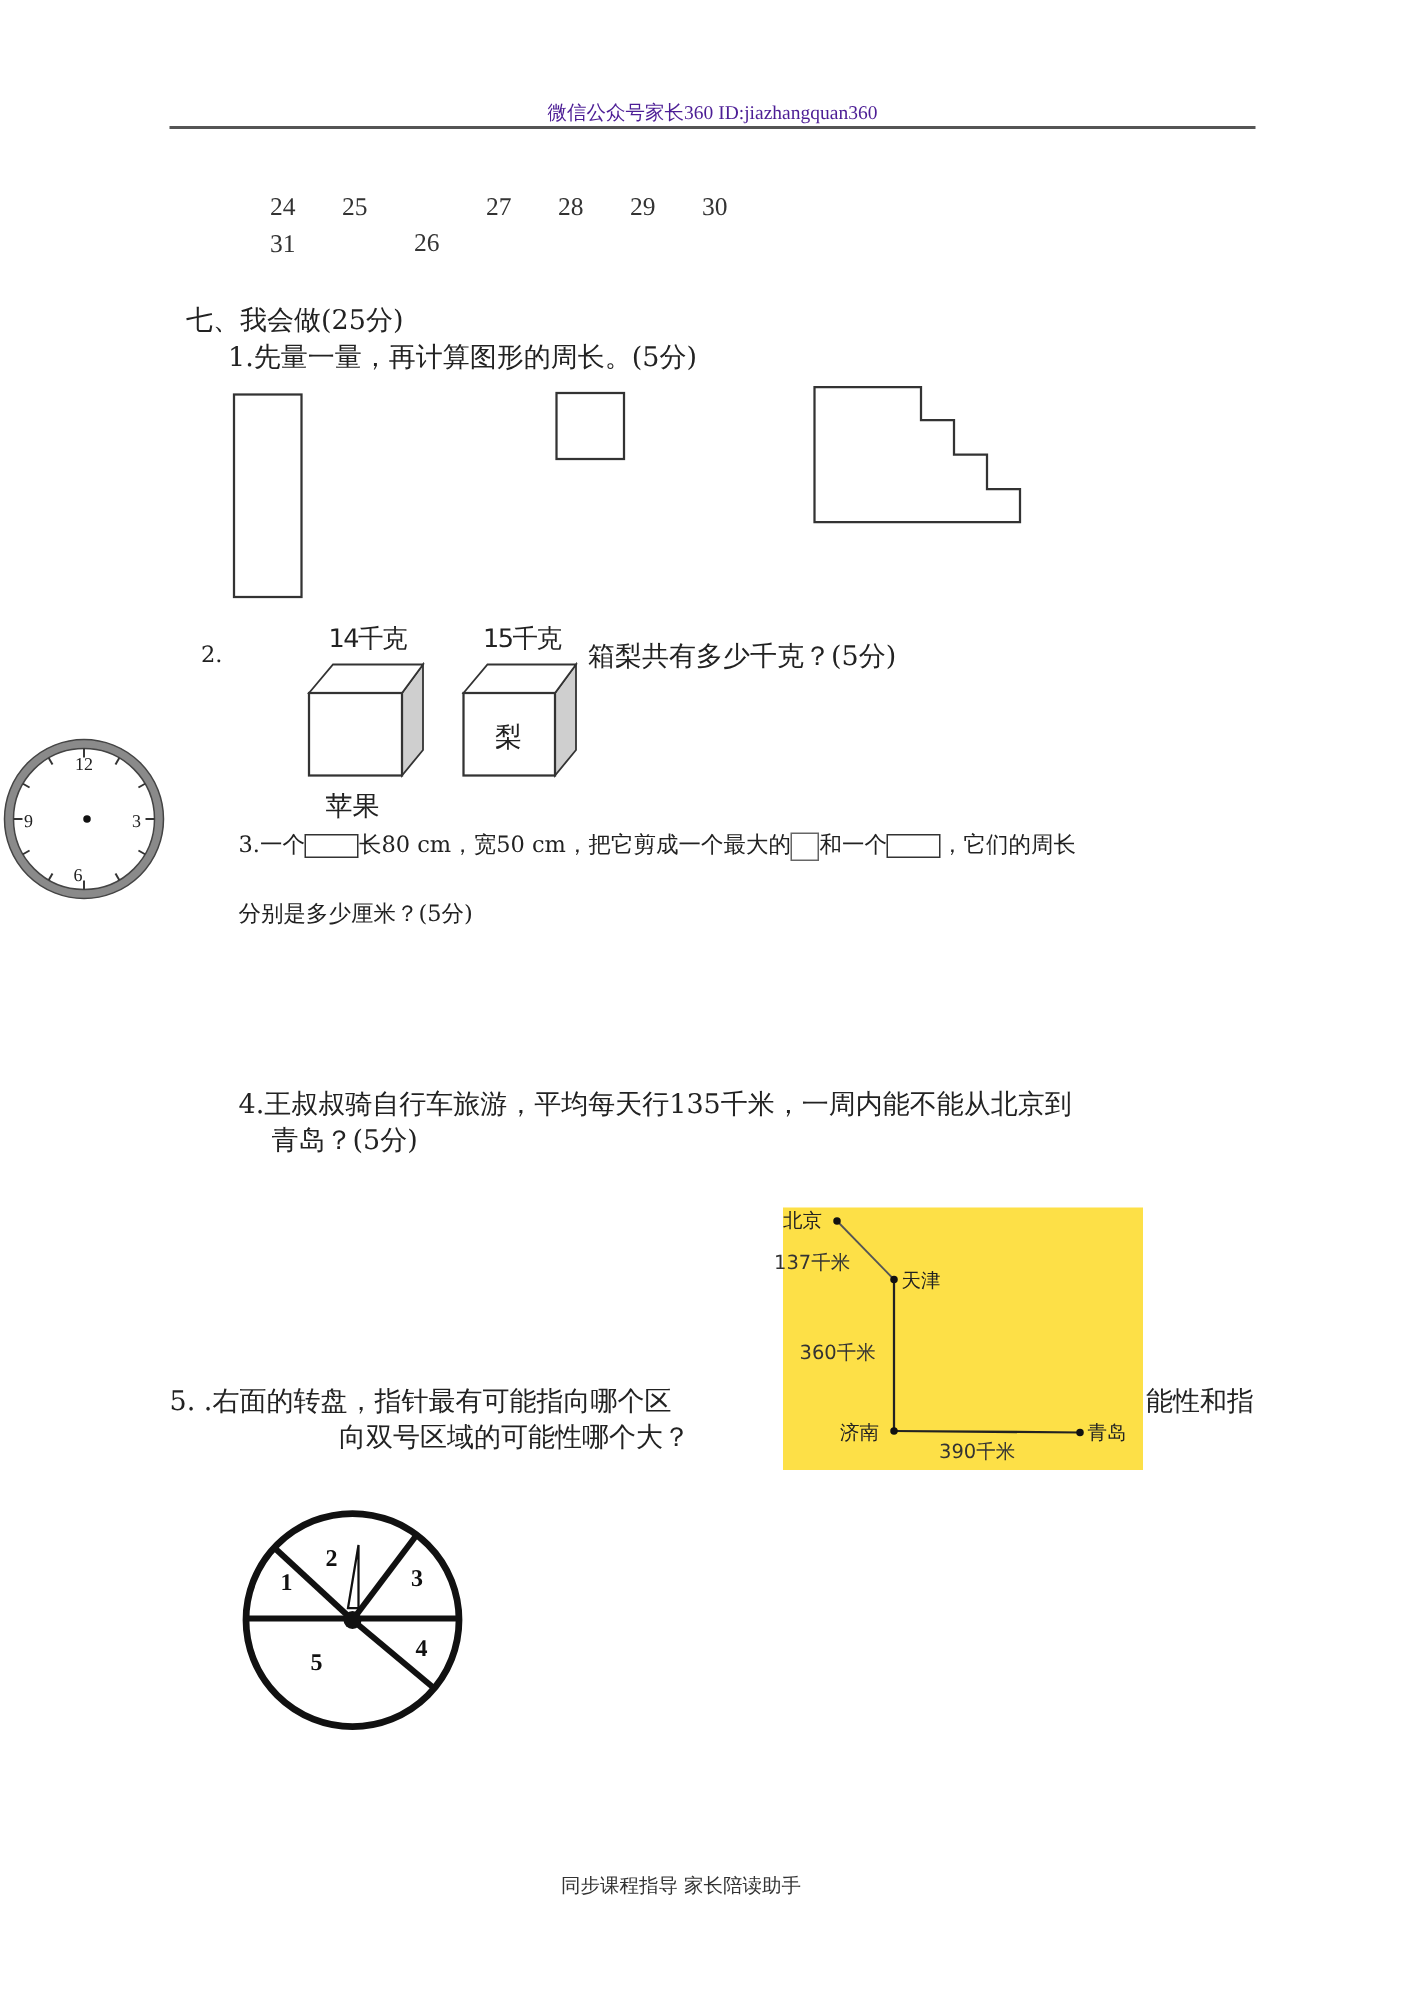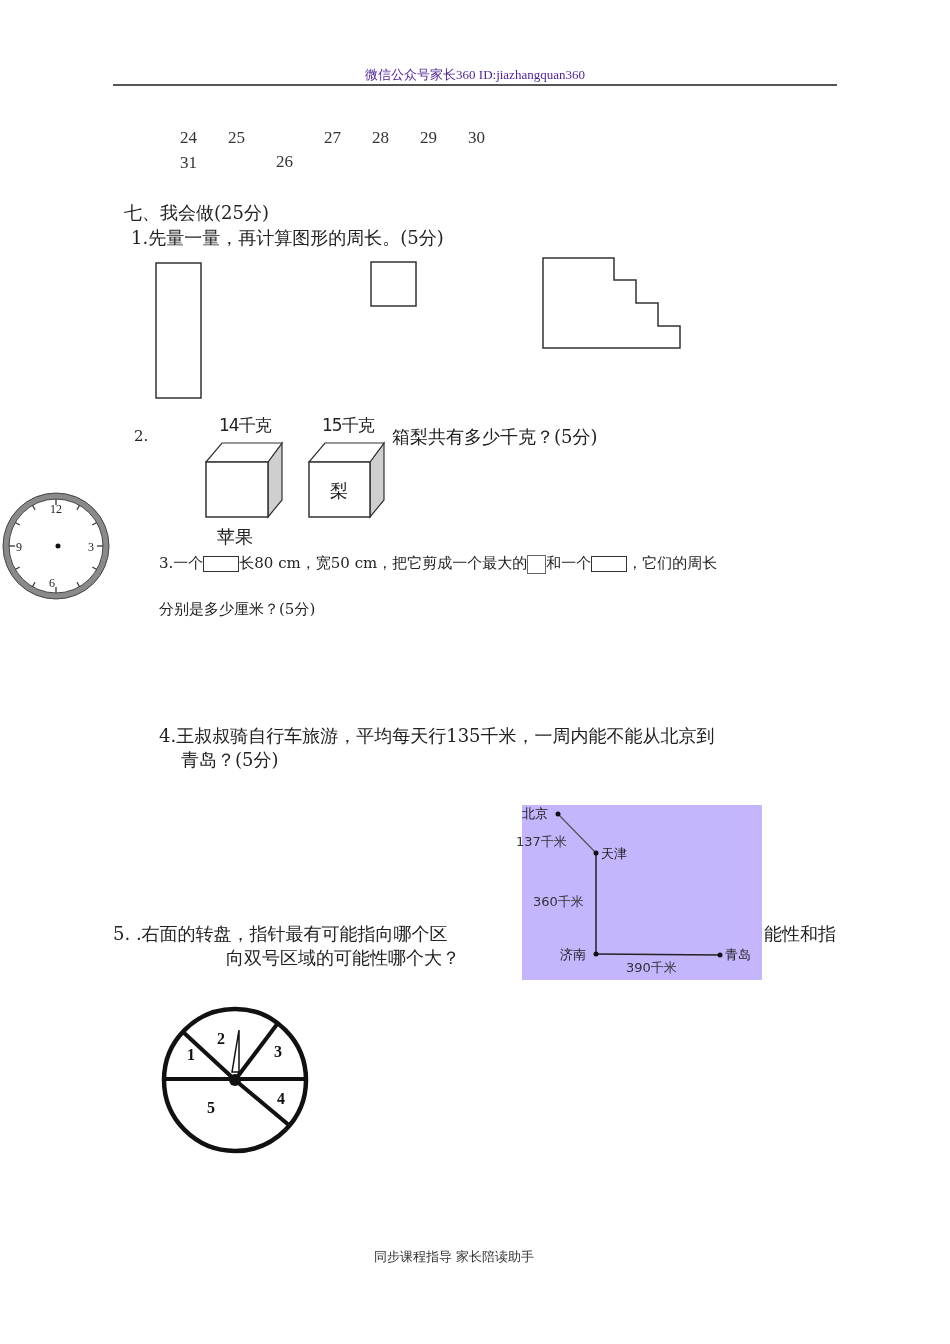--- a/index.html
+++ b/index.html
@@ -9,42 +9,42 @@
   .header-text { left: 0; width: 950px; top: 66px; text-align: center; font-size: 13px; color: #4c1d95;
                  font-family: "Liberation Serif", serif; }
   .header-rule { left: 113px; top: 84px; width: 724px; height: 0; border-top: 2px solid #555; }
   .num { font-size: 17px; font-family: "Liberation Serif", serif; color: #333; }
   .t18 { font-size: 18px; color: #222; }
   .t15 { font-size: 15px; color: #222; }
   .sans { font-family: "DejaVu Sans", "Liberation Sans", sans-serif; }
   .footer-text { left: 0; width: 908px; top: 1248px; text-align: center; font-size: 13px; color: #333; }
   .inline-box { display: inline-block; border: 1.5px solid #333; vertical-align: middle; }
   svg { position: absolute; overflow: visible; }
-  .mask { background: #c4b5fd; }
+  .mask { background: #fde047; }
 </style>
 </head>
 <body>
 
 <div class="abs header-text">微信公众号家长360 ID:jiazhangquan360</div>
 <div class="abs header-rule"></div>
 
 <div>
   <span class="abs num" style="left:180px;top:128px;">24</span>
   <span class="abs num" style="left:228px;top:128px;">25</span>
   <span class="abs num" style="left:276px;top:128px;margin-top:24px;">26</span>
   <span class="abs num" style="left:324px;top:128px;">27</span>
   <span class="abs num" style="left:372px;top:128px;">28</span>
   <span class="abs num" style="left:420px;top:128px;">29</span>
   <span class="abs num" style="left:468px;top:128px;">30</span>
   <span class="abs num" style="left:180px;top:153px;">31</span>
 </div>
 
 <div class="abs t18" style="left:124px;top:201px;">七、我会做(25分)</div>
 
-<div class="abs t18" style="left:131px;top:226px;">1.先量一量，再计算图形的周长。(5分)</div>
+<div class="abs t18" style="left:152px;top:226px;">1.先量一量，再计算图形的周长。(5分)</div>
 <svg style="left:0;top:0;" width="950" height="1344">
   <rect x="156" y="263" width="45" height="135" fill="none" stroke="#333" stroke-width="1.5"></rect>
   <rect x="371" y="262" width="45" height="44" fill="none" stroke="#333" stroke-width="1.5"></rect>
   <polygon points="543,258 614,258 614,280 636,280 636,303 658,303 658,326 680,326 680,348 543,348" fill="none" stroke="#333" stroke-width="1.5"></polygon>
 </svg>
 
 <div class="abs t15" style="left:134px;top:427px;">2.</div>
 <svg style="left:0;top:0;" width="950" height="1344">
 
   <g>

